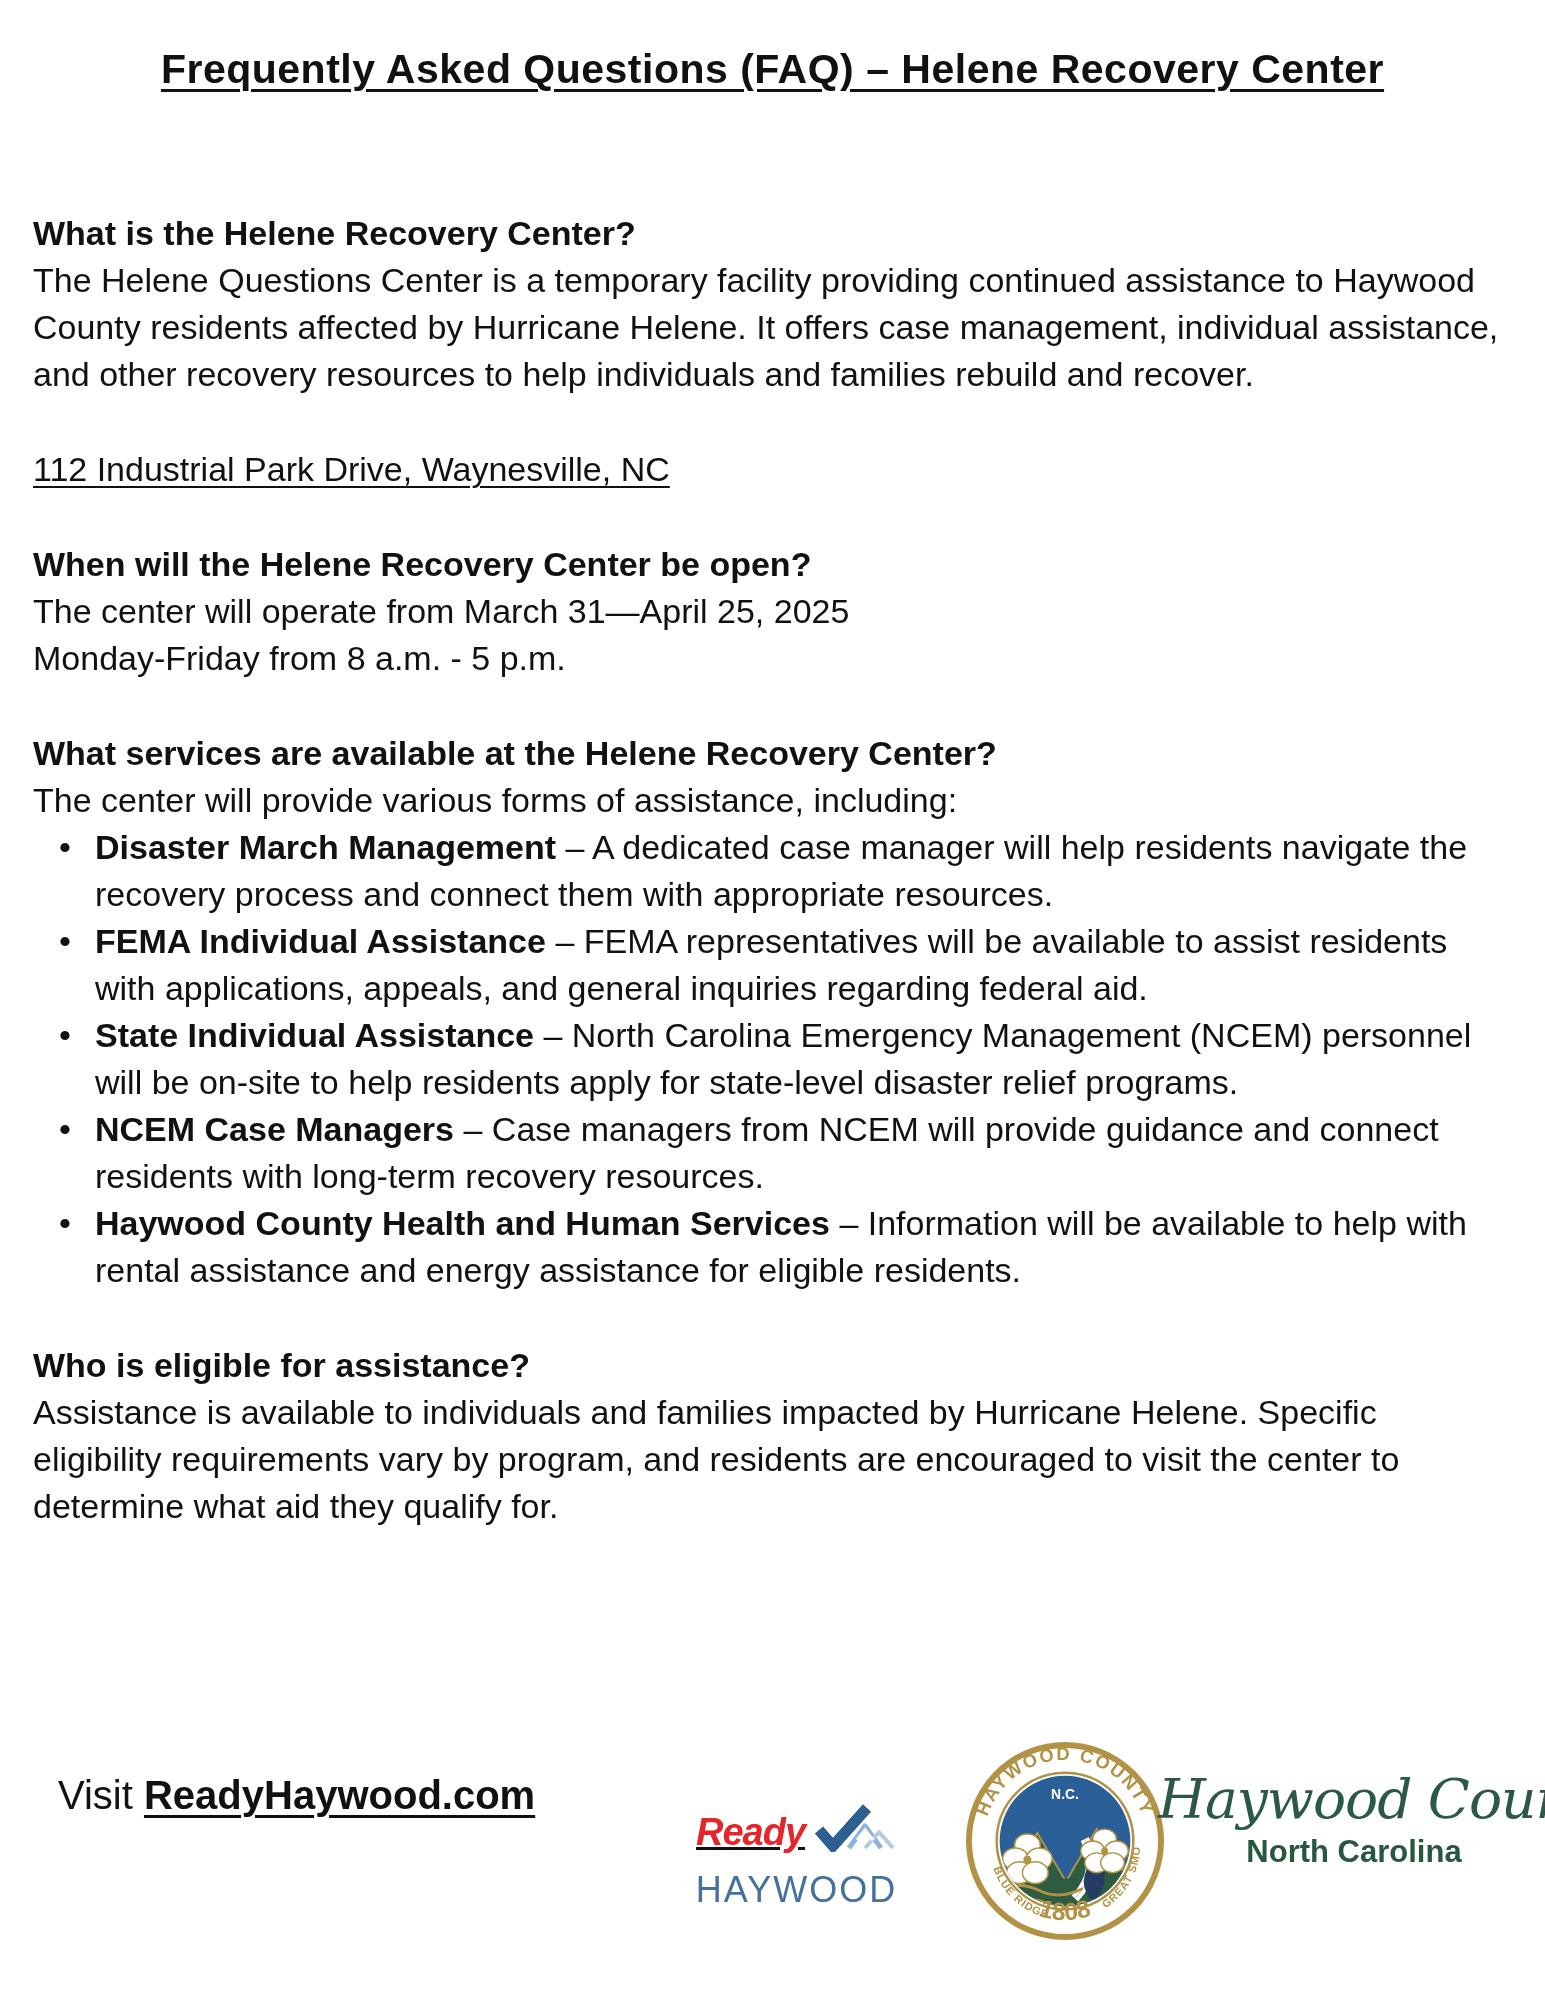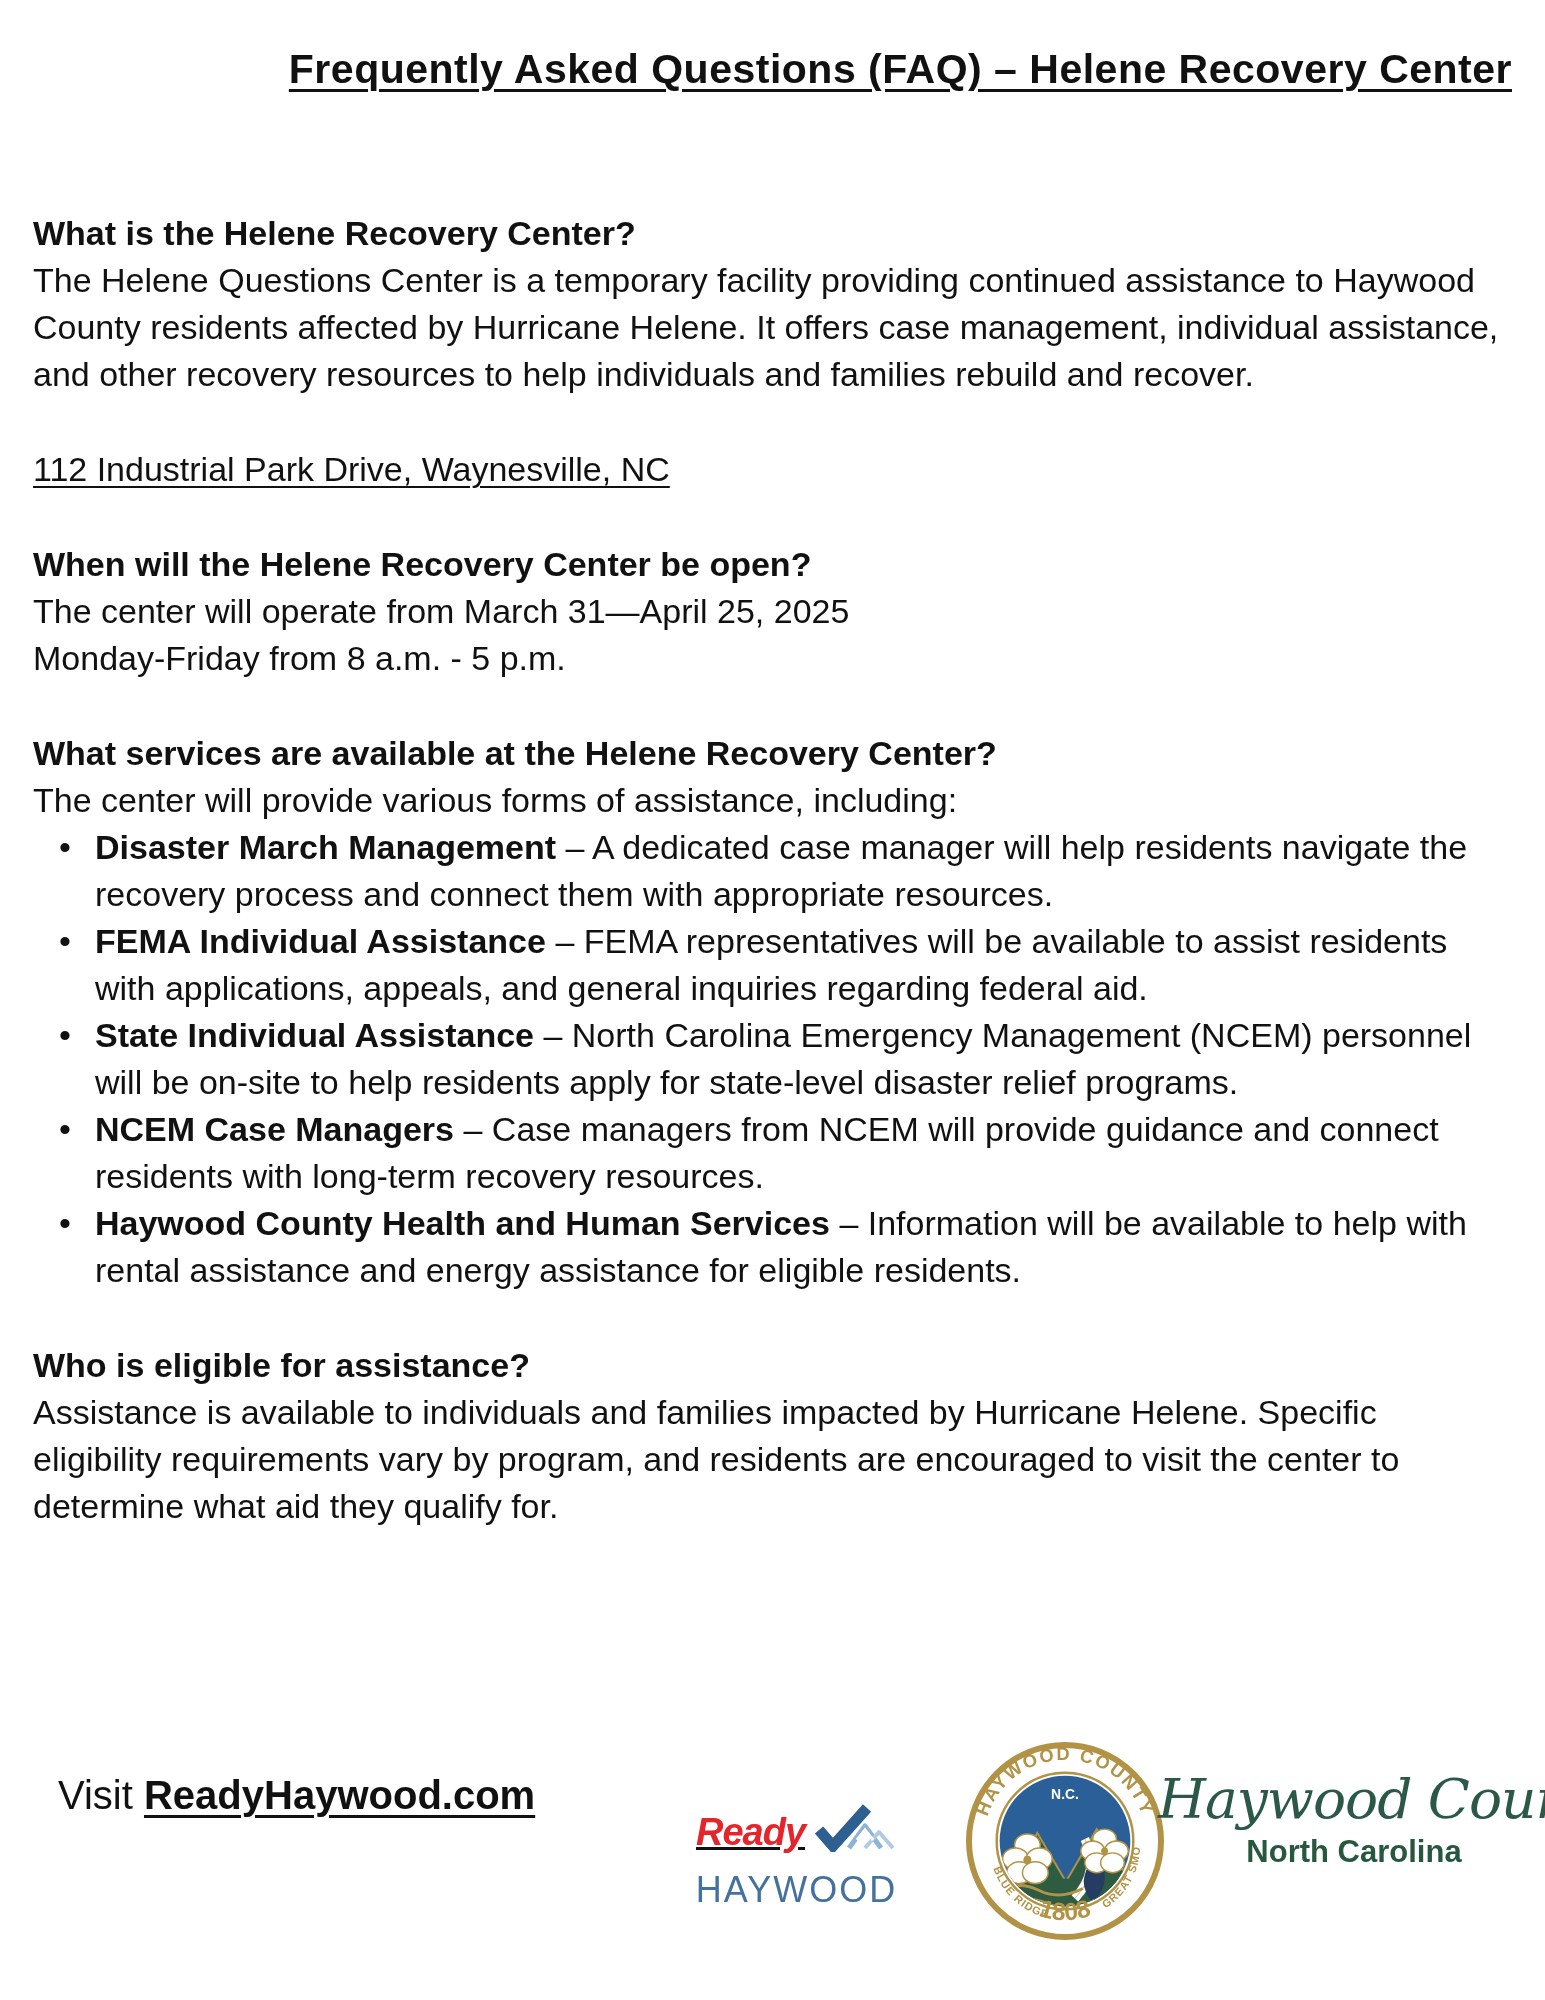--- a/index.html
+++ b/index.html
@@ -6,21 +6,21 @@
   html,body { background:#ffffff; }
   body {
     width:1545px; height:2000px;
     position:relative; overflow:hidden;
     font-family:"Liberation Sans", sans-serif;
     color:#111111;
     padding:42px 33px 0 33px;
   }
   h1 {
     font-size:41px; line-height:54px; font-weight:700;
-    text-align:right; letter-spacing:0.5px;
+    text-align:center; letter-spacing:0.5px;
   }
   h1 .u { text-decoration:underline; text-underline-offset:6px; text-decoration-thickness:3px; }
   .section { margin-top:48px; }
   .section.first { margin-top:114px; }
   h2 { font-size:34px; line-height:47px; font-weight:700; }
   p, .line { font-size:34px; line-height:47px; font-weight:400; }
   a.doc-link {
     color:#111111; font-size:34px; line-height:47px;
     text-decoration:underline; text-underline-offset:5px; text-decoration-thickness:2px;
     cursor:pointer;

